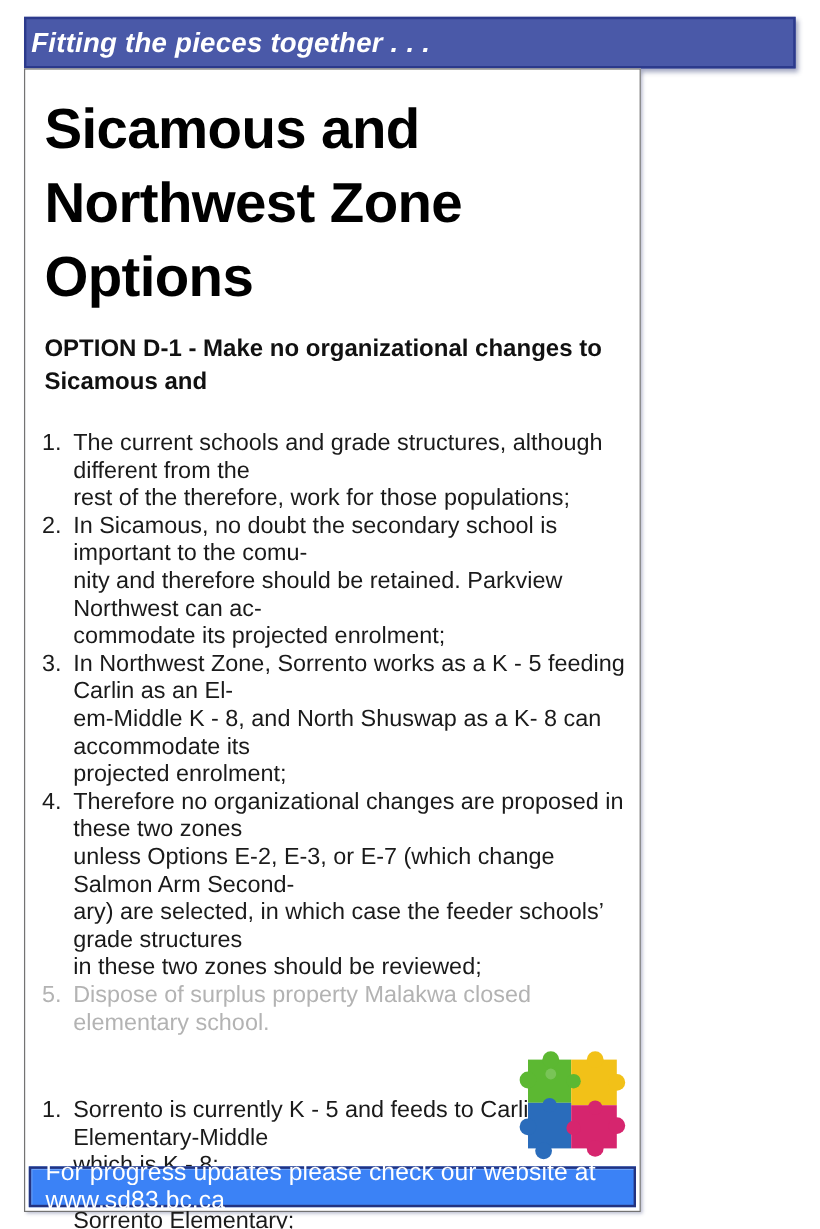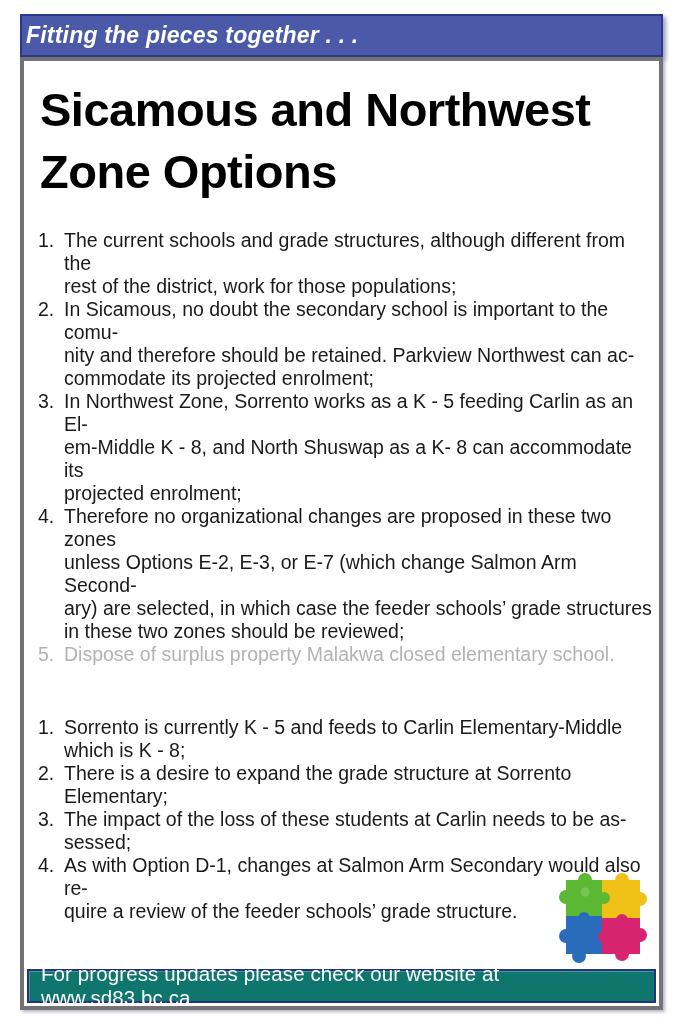--- a/index.html
+++ b/index.html
@@ -19,23 +19,23 @@
     box-sizing:border-box;
     box-shadow:3px 3px 4px rgba(40,50,110,0.45);
     display:flex;align-items:center;
   }
   .banner-text{
     color:#ffffff;font-style:italic;font-weight:bold;
     font-size:23px;padding-left:4px;letter-spacing:0.2px;
   }
   
   .content-box{
-    position:absolute;left:20px;top:57px;width:643px;height:953px;
+    position:absolute;left:20px;top:57px;width:514px;height:953px;
     background:#ffffff;
-    border:4px solid #737373;
+    border:1px solid #737373;
     box-sizing:border-box;
     box-shadow:2px 2px 3px rgba(40,50,110,0.35);
   }
   .inner{
     position:relative;width:100%;height:100%;
     box-sizing:border-box;
     padding:18px 6px 0 14px;
   }
   .page-title{
     font-size:47px;font-weight:bold;color:#000;
@@ -54,21 +54,21 @@
   .item .txt{white-space:pre-wrap;flex:1 1 auto;}
   .item.muted{color:#b3b3b3;}
   .gap-lg{height:24px;}
   
   .puzzle{
     position:absolute;right:10px;bottom:42px;width:92px;height:92px;
   }
   
   .footer-bar{
     position:absolute;left:3px;right:3px;bottom:3px;height:34px;
-    background:#0f766e;
+    background:#3b82f6;
     border:2px solid #24337f;
     box-sizing:border-box;
     display:flex;align-items:center;
     box-shadow:inset 1px 1px 0 rgba(255,255,255,0.25);
   }
   .footer-text{
     color:#ffffff;font-size:20.5px;padding-left:12px;letter-spacing:0.1px;
   }
 </style>
 </head>
@@ -80,26 +80,27 @@
     <span class="banner-text">Fitting the pieces together . . .</span>
   </div>
 
   <div class="content-box">
     <div class="inner">
 
       <h1 class="page-title">Sicamous and Northwest Zone Options</h1>
 
       <div class="section">
         <div class="section-heading">
+          <span class="line1">OPTION D-1 - Make no organizational changes to Sicamous and</span>
         </div>
         <div class="list">
           <div class="item">
             <span class="num">1.</span>
             <span class="txt">The current schools and grade structures, although different from the
-rest of the district, work for those populations;</span>
+rest of the therefore, work for those populations;</span>
           </div>
           <div class="item">
             <span class="num">2.</span>
             <span class="txt">In Sicamous, no doubt the secondary school is important to the comu-
 nity and therefore should be retained. Parkview Northwest can ac-
 commodate its projected enrolment;</span>
           </div>
           <div class="item">
             <span class="num">3.</span>
             <span class="txt">In Northwest Zone, Sorrento works as a K - 5 feeding Carlin as an El-

